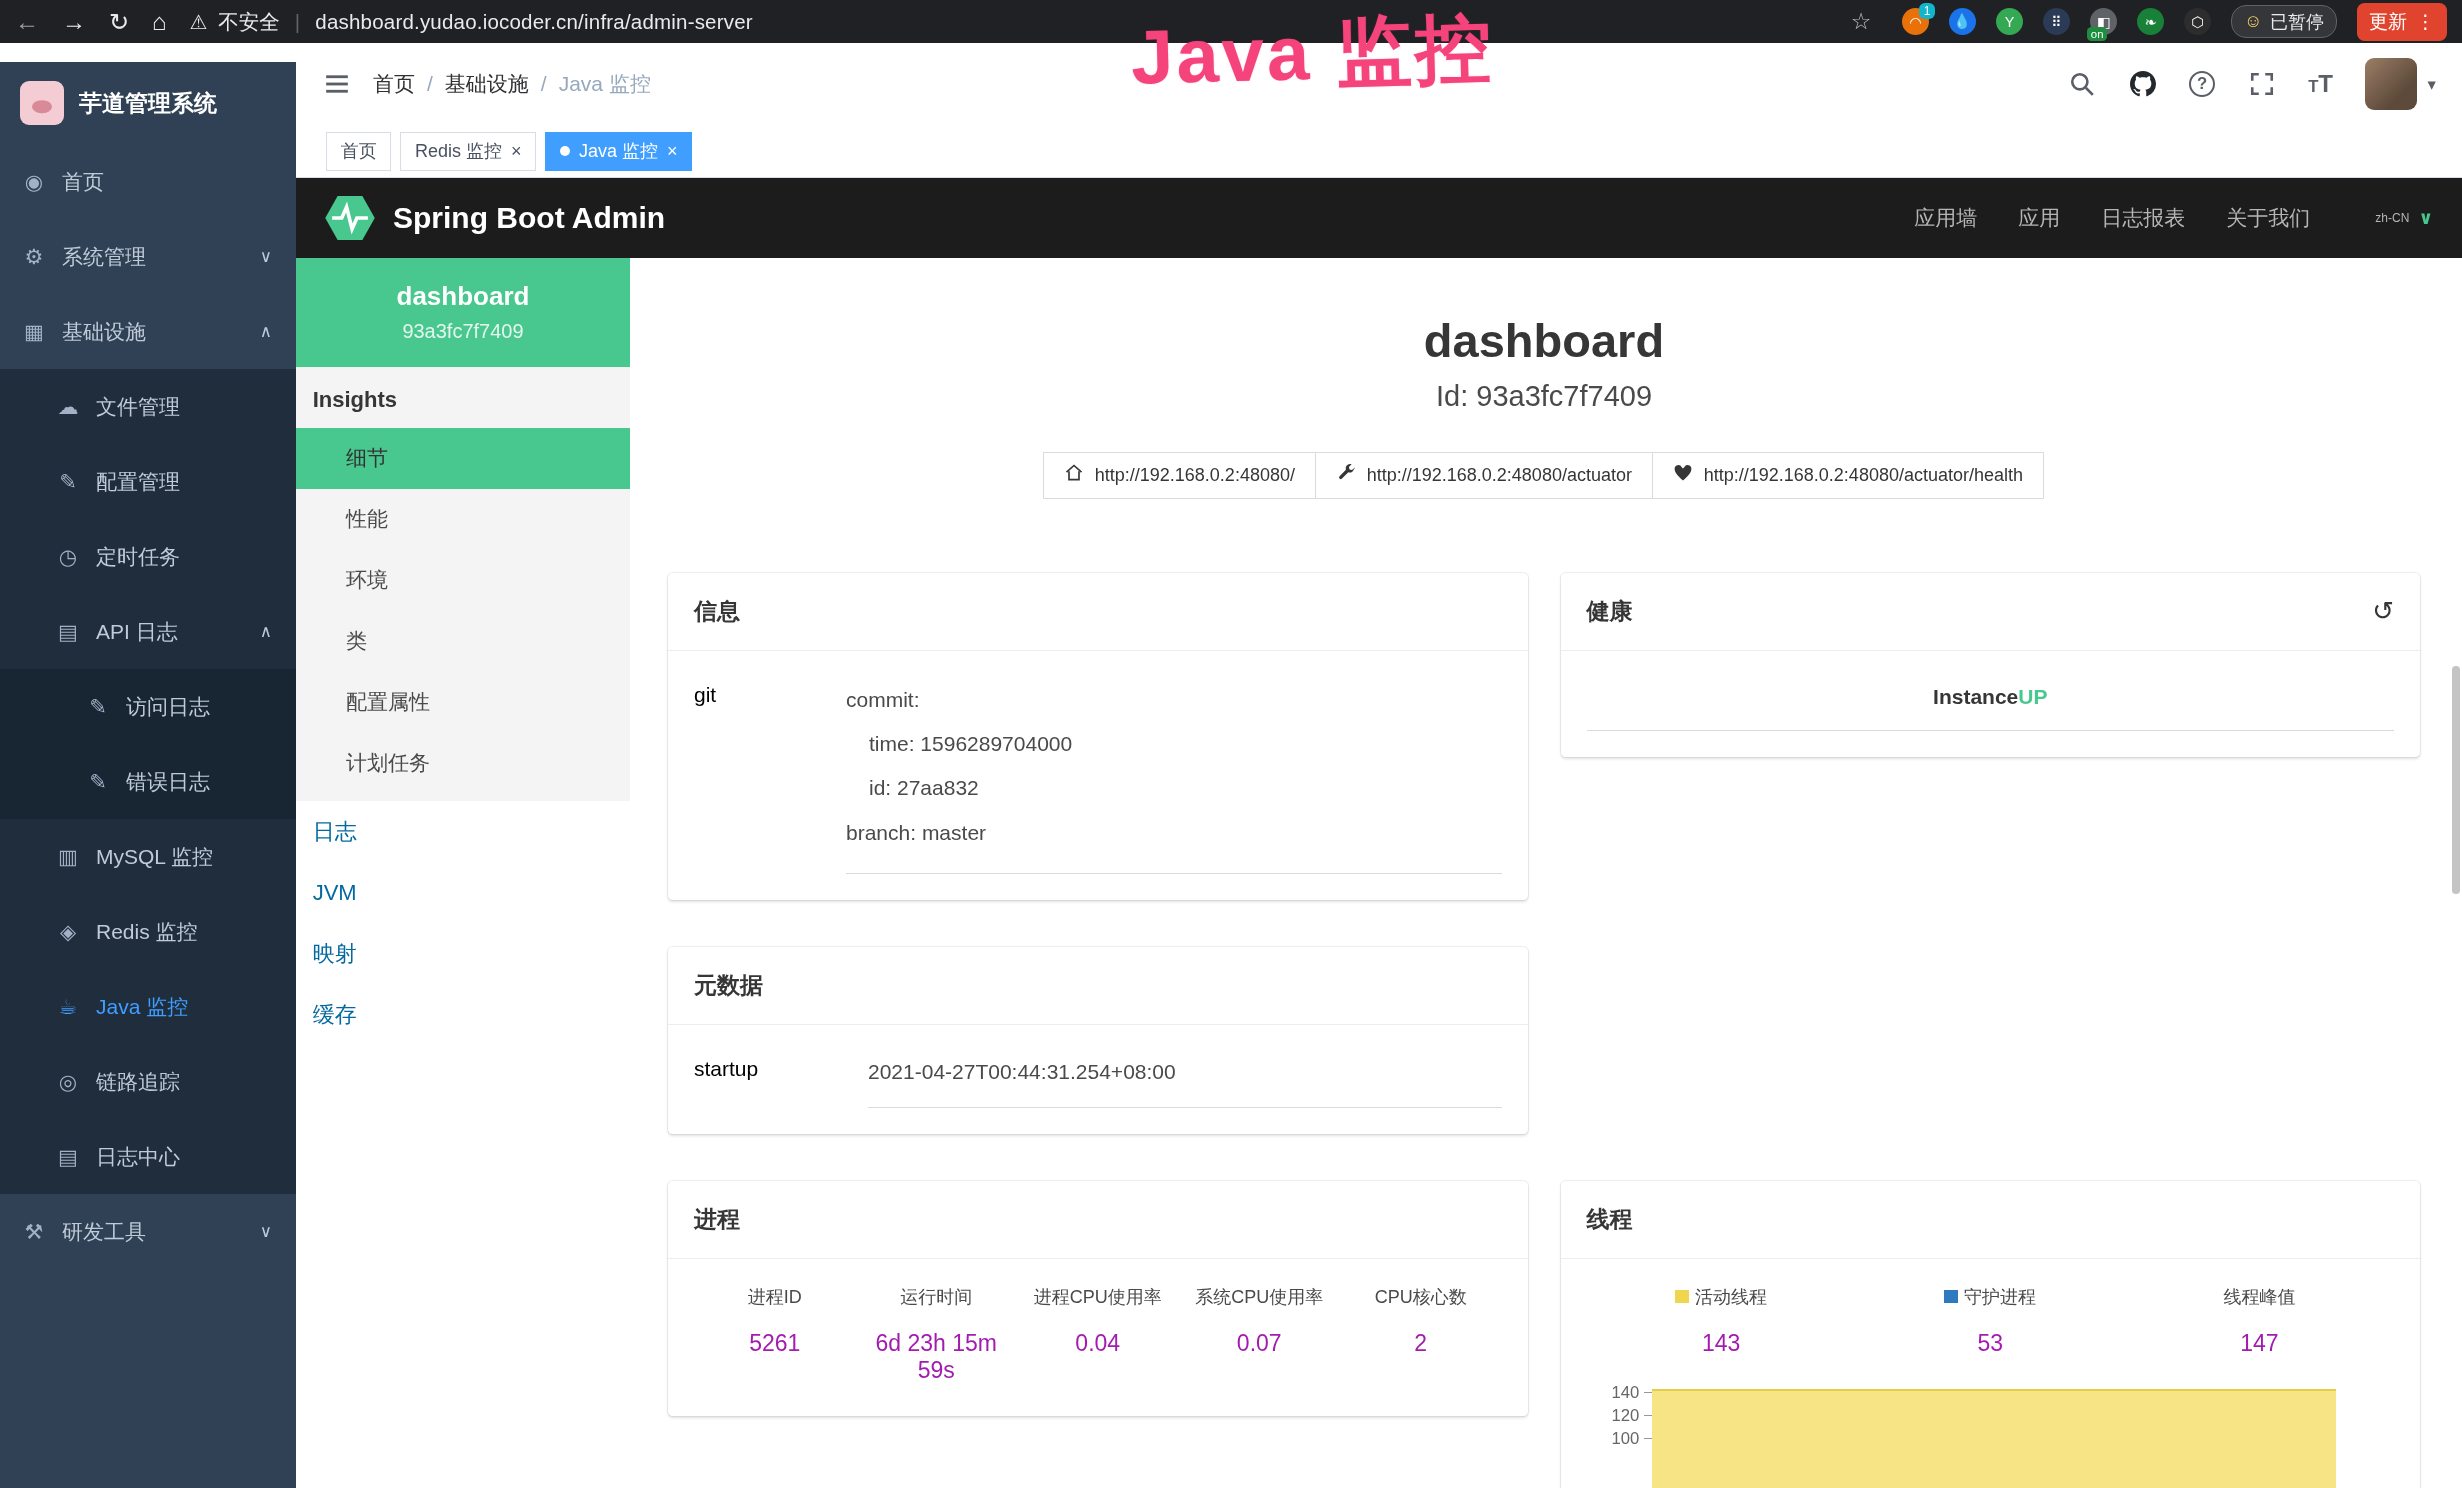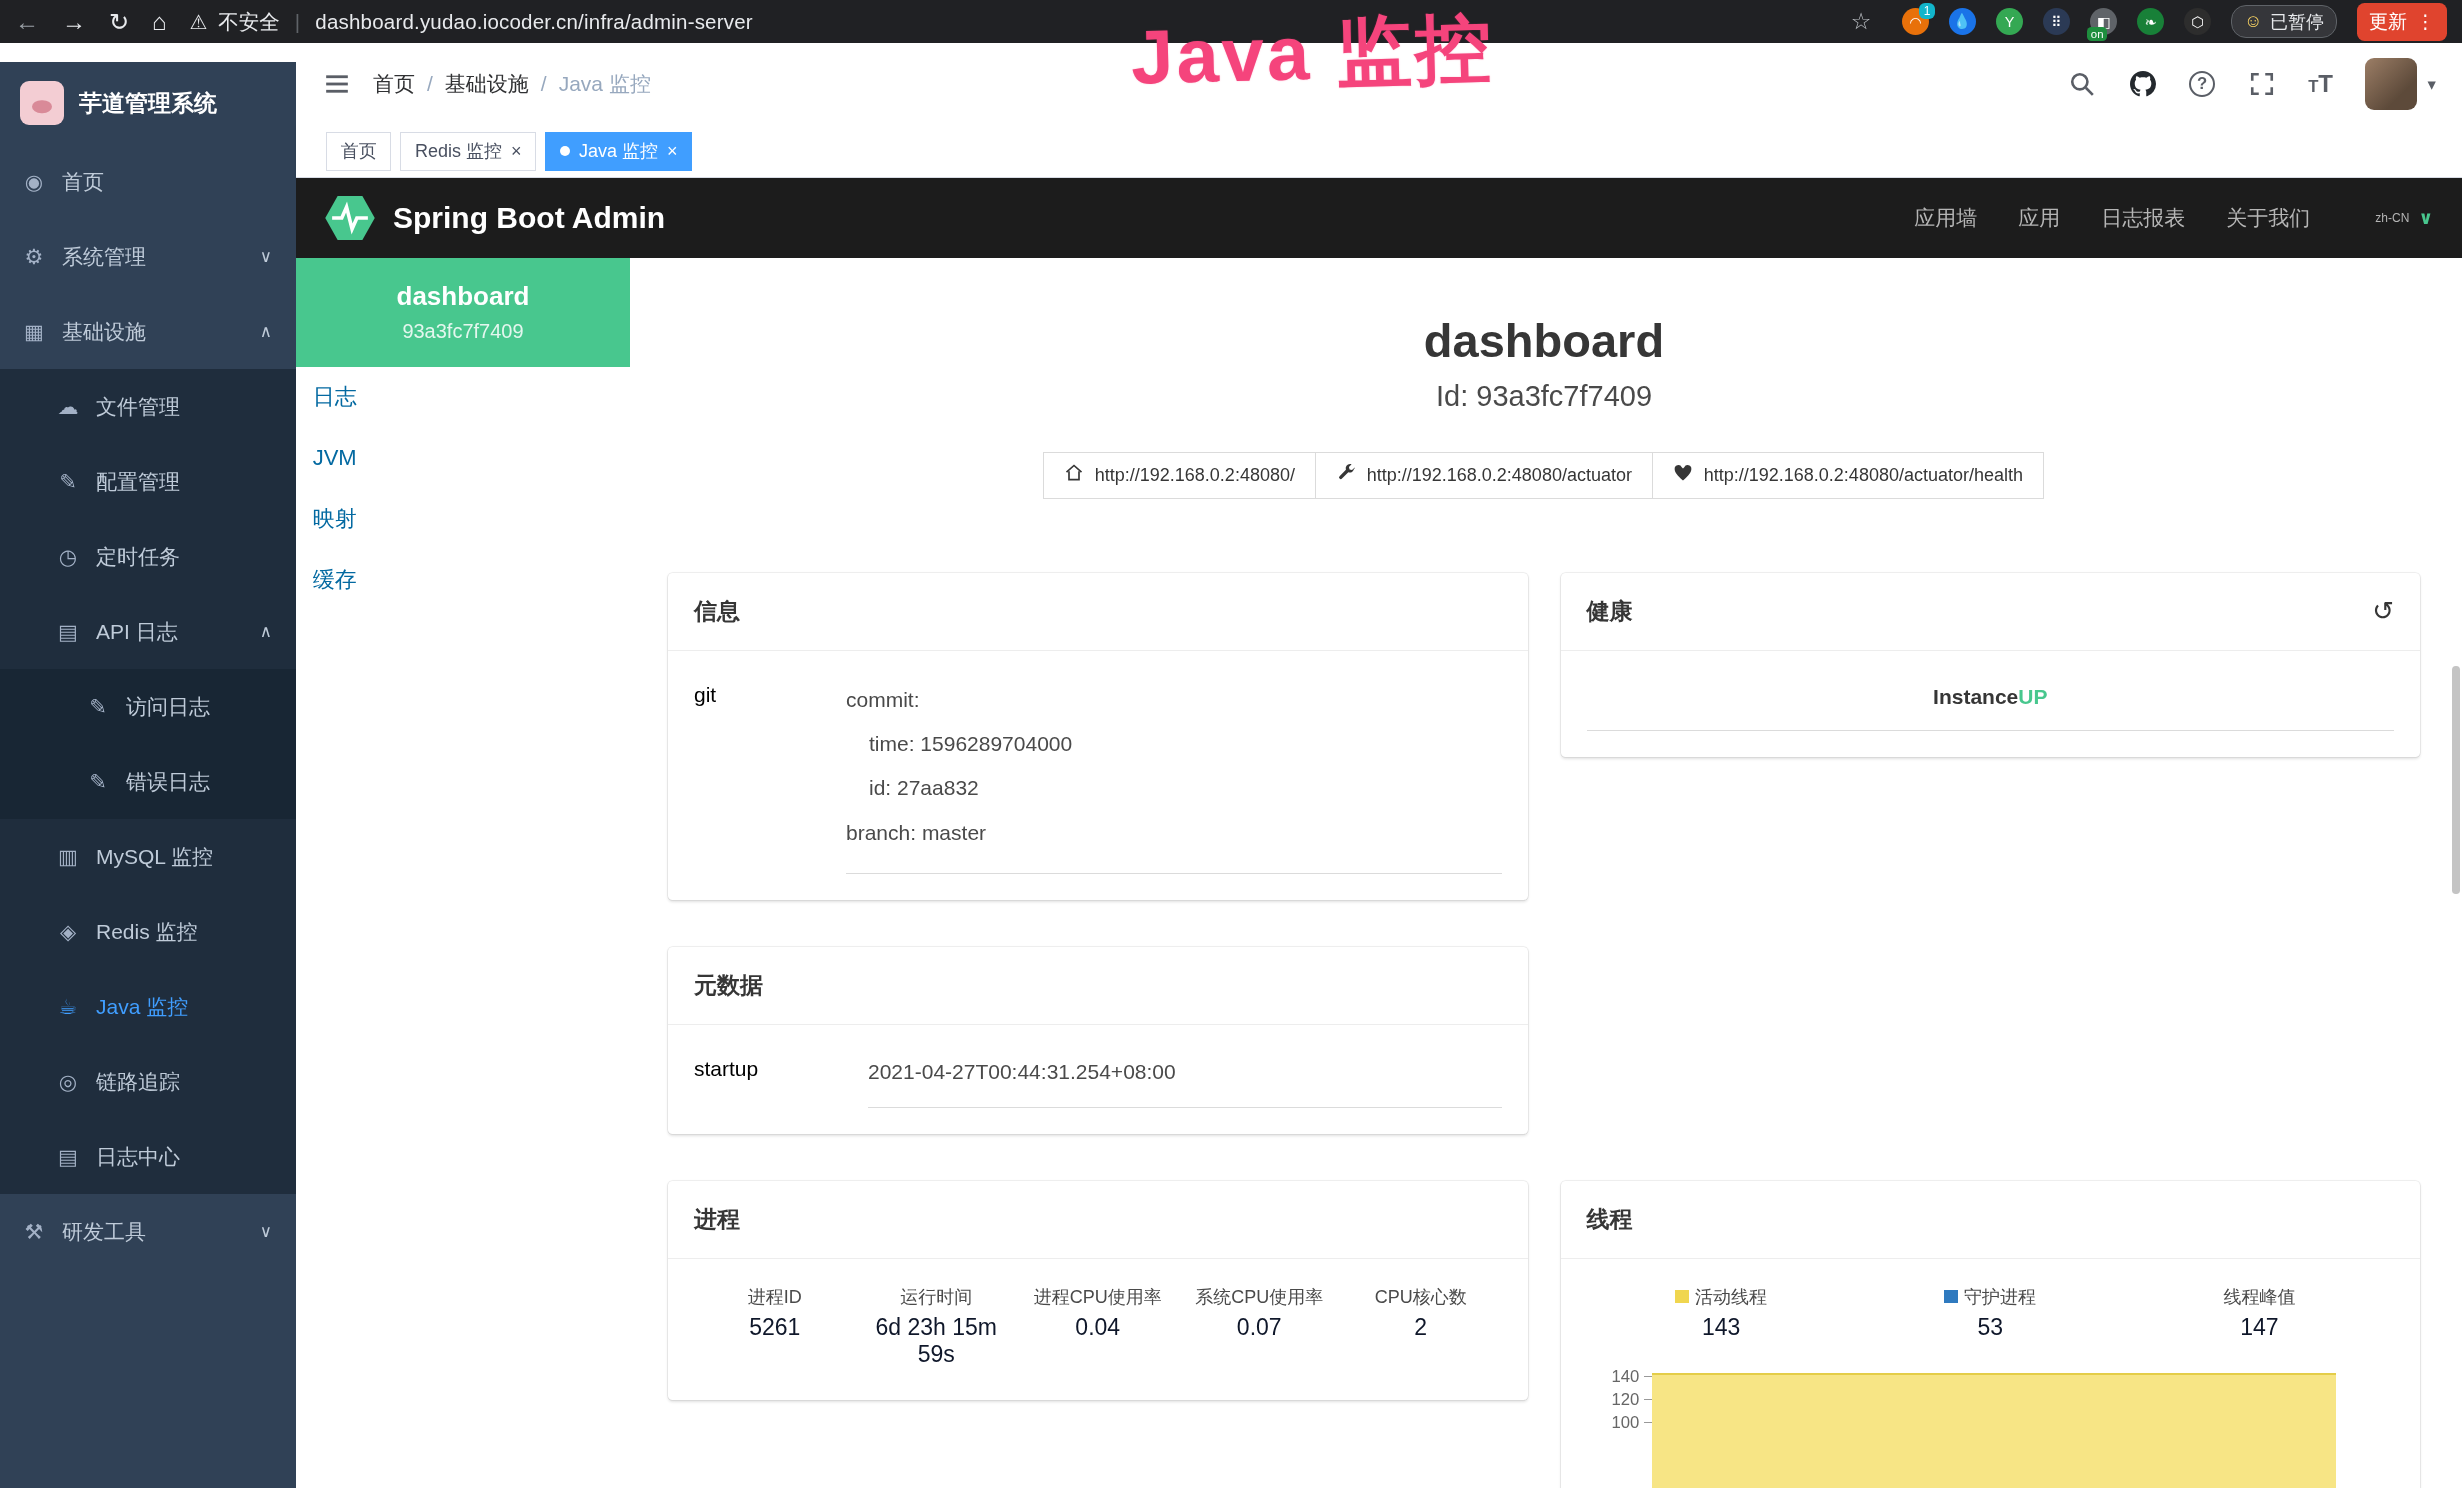--- a/index.html
+++ b/index.html
@@ -132,21 +132,21 @@
 
   .health-row { display:flex; justify-content:center; align-items:center;
     border-bottom:0.8px solid #dbdbdb; padding:23px 1.5px 21px; }
   .health-key { font-size:21px; font-weight:bold; color:#363636; }
   .health-val { font-size:21px; font-weight:bold; color:#48c78e; }
 
   .proc-table { display:flex; text-align:center; padding:15px 0 6px; }
   .proc-col { flex:1; }
   .proc-h { font-size:18px; color:#4a4a4a; display:flex; justify-content:center;
     align-items:center; gap:6px; }
-  .proc-v { font-size:23px; color:#0f172a; margin-top:5px; }
+  .proc-v { font-size:23px; color:#a21caf; margin-top:21px; }
   .swatch { width:13.7px; height:13.7px; display:inline-block; }
 
   .threads-chart { display:flex; margin-top:23px; height:197px; }
   .axis { width:65px; flex-shrink:0; display:flex; flex-direction:column;
     align-items:flex-end; color:#666; font-size:16.7px; padding-top:1.5px; }
   .tick { height:23px; display:flex; align-items:center; gap:4.6px; }
   .tick-dash { width:7.6px; height:1.5px; background:#999; display:inline-block; }
   .plot { flex:1; position:relative; margin-right:58px; }
   .area-active { position:absolute; left:0; right:0; top:9px; bottom:-30px;
     border-top:2.3px solid #e4cd49; }
@@ -361,20 +361,31 @@
           </div>
         </div>
 
         <div class="sba-body">
 
           <aside class="sba-sidebar">
             <div class="instance-head">
               <div class="instance-name">dashboard</div>
               <div class="instance-id">93a3fc7f7409</div>
             </div>
+            <div class="insights">
+              <div class="section-title">Insights</div>
+              <div>
+                  <div class="ins-item active">细节</div>
+                  <div class="ins-item">性能</div>
+                  <div class="ins-item">环境</div>
+                  <div class="ins-item">类</div>
+                  <div class="ins-item">配置属性</div>
+                  <div class="ins-item">计划任务</div>
+                </div>
+            </div>
             <div>
                 <div class="root-item">日志</div>
                 <div class="root-item">JVM</div>
                 <div class="root-item">映射</div>
                 <div class="root-item">缓存</div>
               </div>
           </aside>
 
           <main class="sba-main">
             <div class="main-title">dashboard</div>

